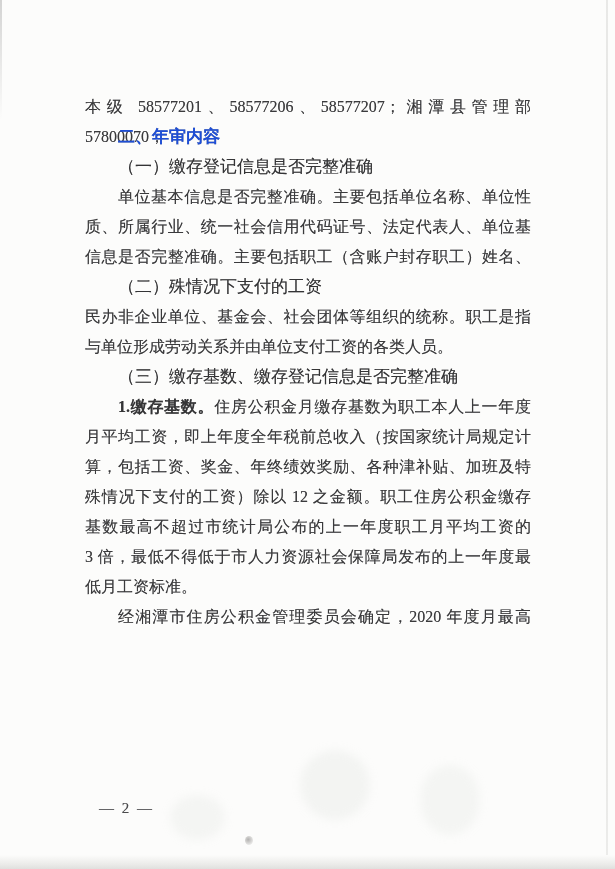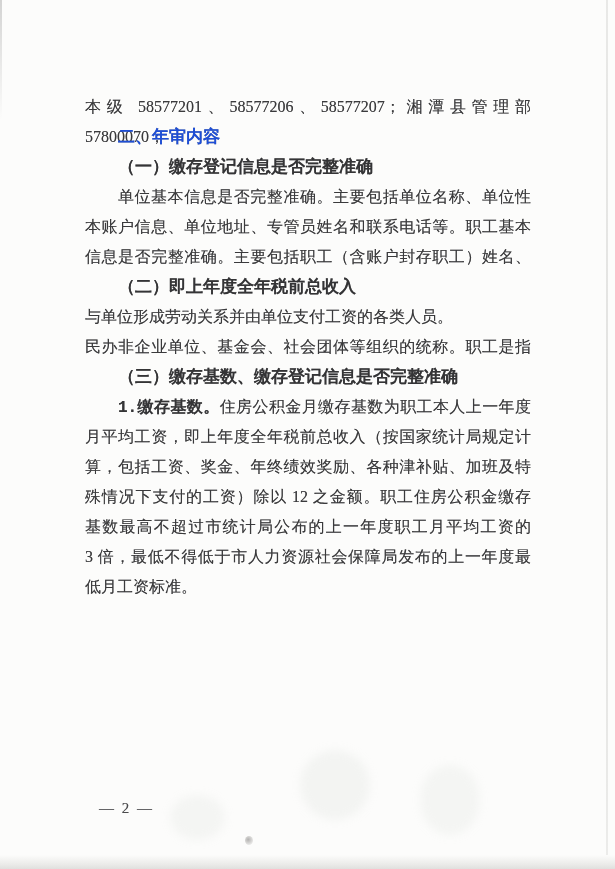--- a/index.html
+++ b/index.html
@@ -40,26 +40,26 @@
   }
   .line.indent { padding-left: 33px; }
   .line.h1 {
     font-family: "Liberation Sans", "DejaVu Sans", sans-serif;
     font-weight: 700;
     font-size: 17px;
     padding-left: 33px;
     color: #1d4ed8;
   }
   .line.h2 {
-    font-weight: 700;
+    font-weight: 400;
     font-size: 17px;
     padding-left: 33px;
     color: #343436;
   }
-  .b { font-weight: 700; color: #343436; font-family: Liberation Mono, monospace; }
+  .b { font-weight: 700; color: #343436; }
   .page-number {
     position: absolute;
     left: 99px;
     top: 800px;
     font-size: 15px;
     letter-spacing: 2px;
     color: #4a4a4c;
     text-shadow: 0 0 0.6px rgba(58,58,60,0.5);
   }
   
@@ -109,35 +109,36 @@
 </head>
 <body>
 
 <div class="page">
 
   <div class="content">
     <div class="line full">本级 58577201、58577206、58577207；湘潭县管理部 57800070；</div>
     <div class="line h1">二、年审内容</div>
     <div class="line h2">（一）缴存登记信息是否完整准确</div>
     <div class="line full indent">单位基本信息是否完整准确。主要包括单位名称、单位性</div>
-    <div class="line full">本账户信息、单位地址、专管员姓名和联系电话等。职工基本</div>
+    <div class="line full">质、所属行业、统一社会信用代码证号、法定代表人、单位基</div>
     <div class="line full">信息是否完整准确。主要包括职工（含账户封存职工）姓名、</div>
-    <div class="line h2">（二）即上年度全年税前总收入</div>
+    <div class="line h2">（二）殊情况下支付的工资</div>
+    <div class="line full">民办非企业单位、基金会、社会团体等组织的统称。职工是指</div>
     <div class="line">与单位形成劳动关系并由单位支付工资的各类人员。</div>
-    <div class="line full">民办非企业单位、基金会、社会团体等组织的统称。职工是指</div>
     <div class="line h2">（三）缴存基数、缴存登记信息是否完整准确</div>
     <div class="line full indent">
       <span class="b">1.缴存基数。</span><span>住房公积金月缴存基数为职工本人上一年度</span>
     </div>
     <div class="line full">月平均工资，即上年度全年税前总收入（按国家统计局规定计</div>
     <div class="line full">算，包括工资、奖金、年终绩效奖励、各种津补贴、加班及特</div>
     <div class="line full">殊情况下支付的工资）除以 12 之金额。职工住房公积金缴存</div>
     <div class="line full">基数最高不超过市统计局公布的上一年度职工月平均工资的</div>
     <div class="line full">3 倍，最低不得低于市人力资源社会保障局发布的上一年度最</div>
     <div class="line">低月工资标准。</div>
+    <div class="line full indent">经湘潭市住房公积金管理委员会确定，2020 年度月最高</div>
   </div>
 
   <div class="page-number">— 2 —</div>
 
   <div class="smudge smudge-1"></div>
   <div class="smudge smudge-2"></div>
   <div class="smudge smudge-3"></div>
   <div class="dot"></div>
   <div class="edge-right"></div>
   <div class="edge-bottom"></div>

